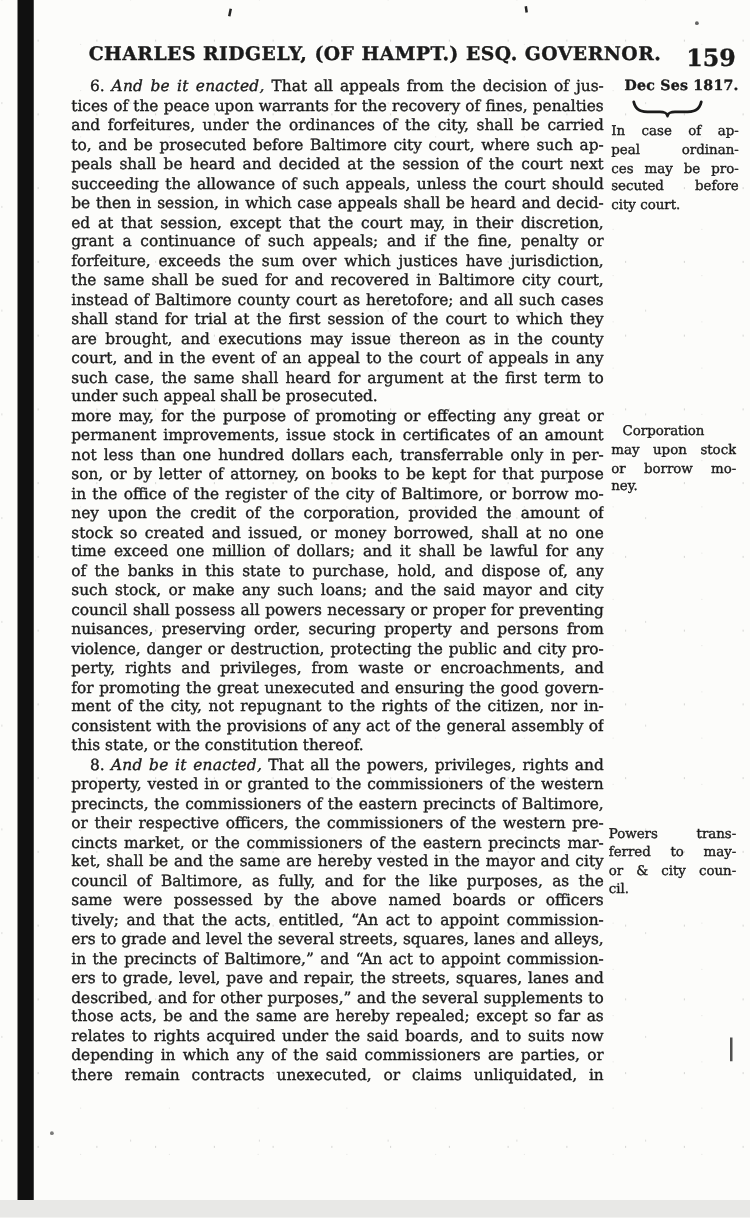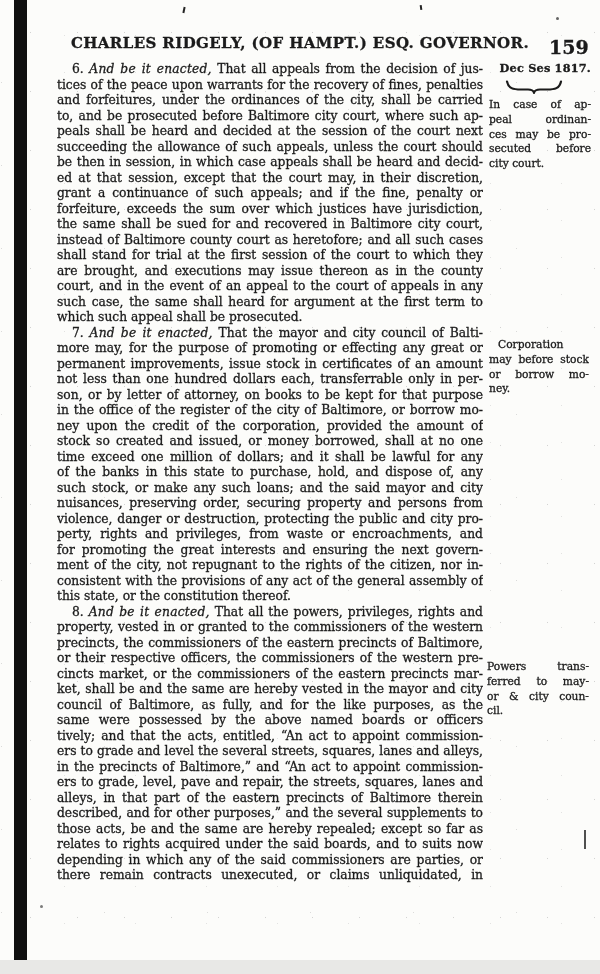--- a/index.html
+++ b/index.html
@@ -67,58 +67,57 @@
         <div class="tline">be then in session, in which case appeals shall be heard and decid-</div>
         <div class="tline">ed at that session, except that the court may, in their discretion,</div>
         <div class="tline">grant a continuance of such appeals; and if the fine, penalty or</div>
         <div class="tline">forfeiture, exceeds the sum over which justices have jurisdiction,</div>
         <div class="tline">the same shall be sued for and recovered in Baltimore city court,</div>
         <div class="tline">instead of Baltimore county court as heretofore; and all such cases</div>
         <div class="tline">shall stand for trial at the first session of the court to which they</div>
         <div class="tline">are brought, and executions may issue thereon as in the county</div>
         <div class="tline">court, and in the event of an appeal to the court of appeals in any</div>
         <div class="tline">such case, the same shall heard for argument at the first term to</div>
-        <div class="tline last">which such appeal shall be prosecuted.</div>
+        <div class="tline last">under such appeal shall be prosecuted.</div>
       </div>
 
-    <div class="tline first"><span>7.</span> <em class="enact">And be it enacted,</em> <span>That the mayor and city council of Balti-</span></div>
     <div>
         <div class="tline">more may, for the purpose of promoting or effecting any great or</div>
         <div class="tline">permanent improvements, issue stock in certificates of an amount</div>
         <div class="tline">not less than one hundred dollars each, transferrable only in per-</div>
         <div class="tline">son, or by letter of attorney, on books to be kept for that purpose</div>
         <div class="tline">in the office of the register of the city of Baltimore, or borrow mo-</div>
         <div class="tline">ney upon the credit of the corporation, provided the amount of</div>
         <div class="tline">stock so created and issued, or money borrowed, shall at no one</div>
         <div class="tline">time exceed one million of dollars; and it shall be lawful for any</div>
         <div class="tline">of the banks in this state to purchase, hold, and dispose of, any</div>
         <div class="tline">such stock, or make any such loans; and the said mayor and city</div>
+        <div class="tline">council shall possess all powers necessary or proper for preventing</div>
         <div class="tline">nuisances, preserving order, securing property and persons from</div>
         <div class="tline">violence, danger or destruction, protecting the public and city pro-</div>
         <div class="tline">perty, rights and privileges, from waste or encroachments, and</div>
-        <div class="tline">for promoting the great interests and ensuring the next govern-</div>
+        <div class="tline">for promoting the great unexecuted and ensuring the good govern-</div>
         <div class="tline">ment of the city, not repugnant to the rights of the citizen, nor in-</div>
         <div class="tline">consistent with the provisions of any act of the general assembly of</div>
         <div class="tline last">this state, or the constitution thereof.</div>
       </div>
 
     <div class="tline first"><span>8.</span> <em class="enact">And be it enacted,</em> <span>That all the powers, privileges, rights and</span></div>
     <div>
         <div class="tline">property, vested in or granted to the commissioners of the western</div>
         <div class="tline">precincts, the commissioners of the eastern precincts of Baltimore,</div>
         <div class="tline">or their respective officers, the commissioners of the western pre-</div>
         <div class="tline">cincts market, or the commissioners of the eastern precincts mar-</div>
         <div class="tline">ket, shall be and the same are hereby vested in the mayor and city</div>
         <div class="tline">council of Baltimore, as fully, and for the like purposes, as the</div>
         <div class="tline">same were possessed by the above named boards or officers respec-</div>
         <div class="tline">tively; and that the acts, entitled, “An act to appoint commission-</div>
         <div class="tline">ers to grade and level the several streets, squares, lanes and alleys,</div>
         <div class="tline">in the precincts of Baltimore,” and “An act to appoint commission-</div>
         <div class="tline">ers to grade, level, pave and repair, the streets, squares, lanes and</div>
-        <div class="tline">alleys, in that part of the eastern precincts of Baltimore therein</div>
         <div class="tline">described, and for other purposes,” and the several supplements to</div>
         <div class="tline">those acts, be and the same are hereby repealed; except so far as</div>
         <div class="tline">relates to rights acquired under the said boards, and to suits now</div>
         <div class="tline">depending in which any of the said commissioners are parties, or</div>
         <div class="tline">there remain contracts unexecuted, or claims unliquidated, in</div>
       </div>
 
   </div>
 
   <div class="mnote" style="top:60px; left:489px; width:102px;">
@@ -131,21 +130,21 @@
         <div class="tline">peal ordinan-</div>
         <div class="tline">ces may be pro-</div>
         <div class="tline">secuted before</div>
         <div class="tline last">city court.</div>
       </div>
   </div>
 
   <div class="mnote indent-first" style="top:338px; left:489px; width:100px;">
     <div>
         <div class="tline">Corporation</div>
-        <div class="tline">may before stock</div>
+        <div class="tline">may upon stock</div>
         <div class="tline">or borrow mo-</div>
         <div class="tline last">ney.</div>
       </div>
   </div>
 
   <div class="mnote" style="top:660px; left:487px; width:102px;">
     <div>
         <div class="tline">Powers trans-</div>
         <div class="tline">ferred to may-</div>
         <div class="tline">or &amp; city coun-</div>

